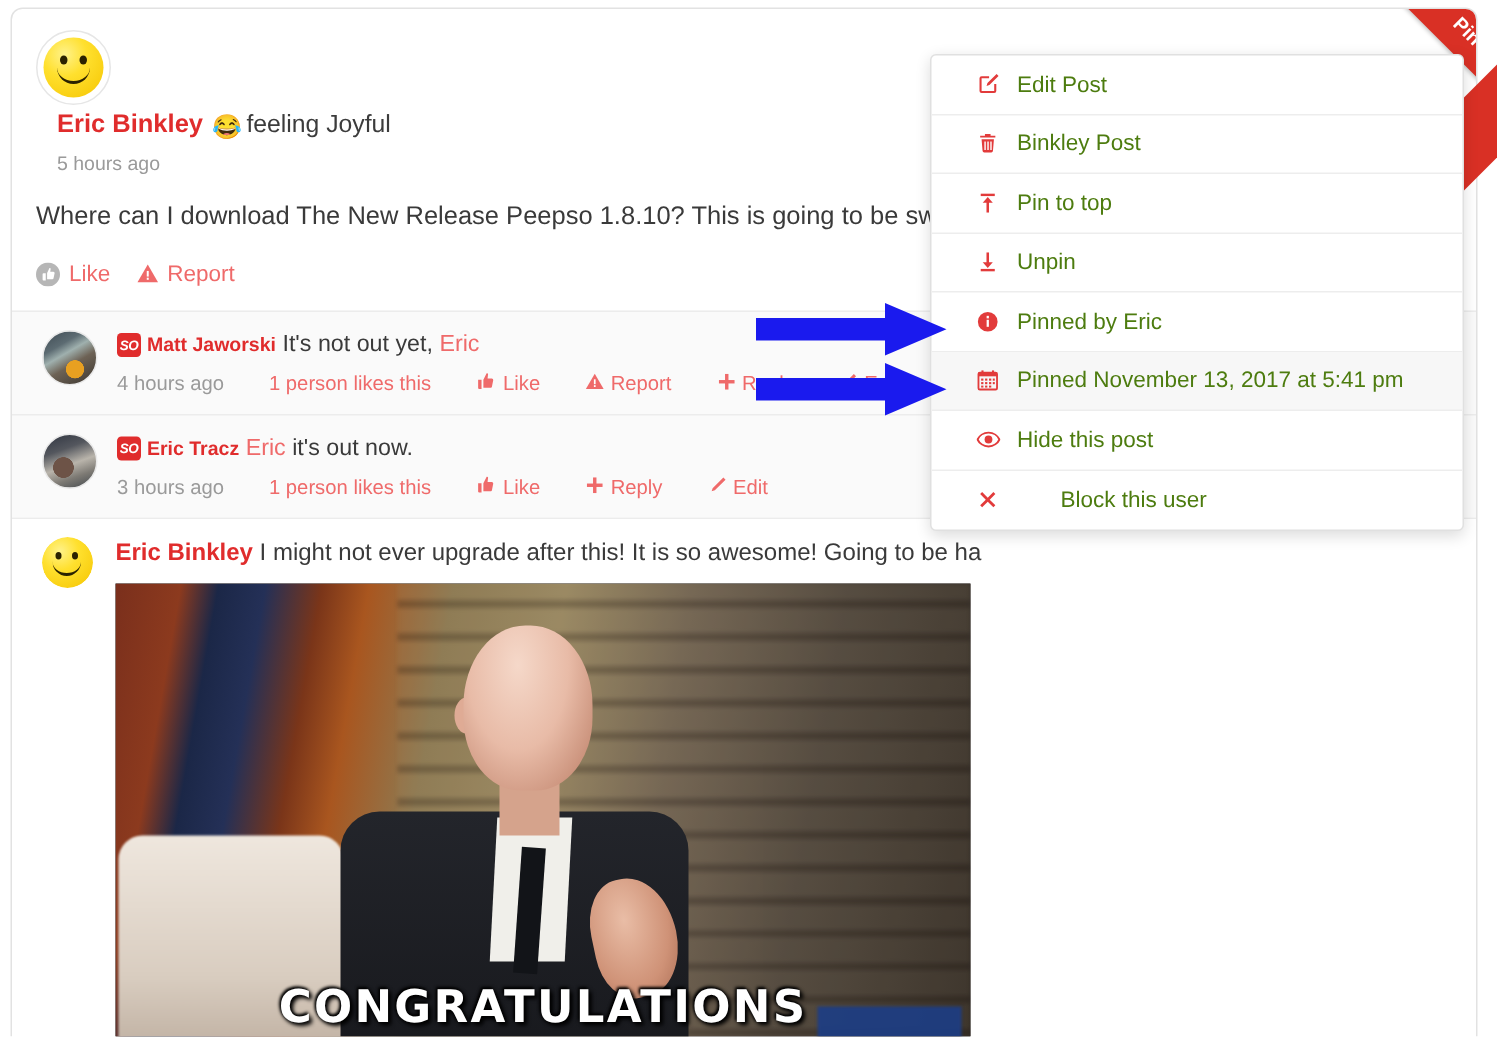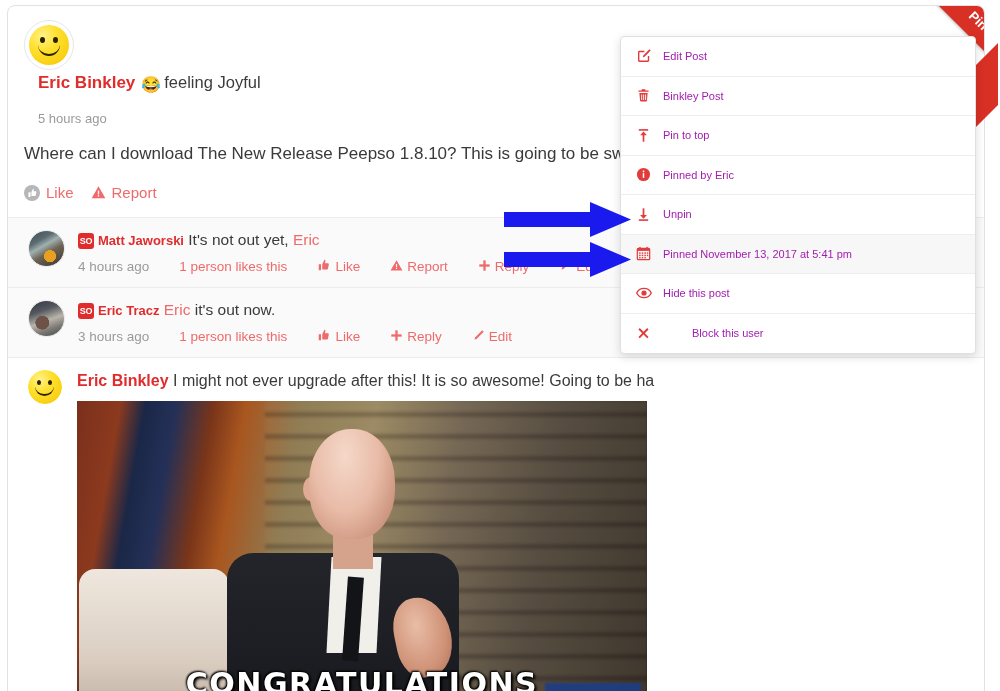--- a/index.html
+++ b/index.html
@@ -88,21 +88,21 @@
     white-space: nowrap;
   }
   .author-name {
     color: #e02c2c;
     font-weight: bold;
     font-size: 17px;
   }
   .emoji-joy { font-size: 16px; margin: 0 3px 0 6px; vertical-align: -2px; }
   .feeling-txt { color: #3c3c3c; font-size: 16.5px; }
   .time-ago {
-    margin-top: 16px;
+    margin-top: 5px;
     font-size: 13px;
     color: #9a9a9a;
   }
 
   
   .post-body {
     padding: 16px 16px 0 16px;
     font-size: 17px;
     color: #3a3a3a;
     line-height: 24px;
@@ -169,20 +169,21 @@
     background: #e02c2c;
     color: #ffffff;
     border-radius: 3px;
     font-size: 9px;
     font-weight: bold;
     line-height: 16px;
     text-align: center;
     vertical-align: 1px;
     margin-right: 4px;
     letter-spacing: -0.3px;
+    font-style: italic;
   }
   .c-name {
     color: #e02c2c;
     font-weight: bold;
     font-size: 13px;
   }
   .c-mention { color: #ef6a6a; }
   .c-text { color: #3a3a3a; }
   .c-line2 {
     margin-top: 7px;
@@ -415,23 +416,23 @@
     border-radius: 4px;
     box-shadow: 0 3px 10px rgba(0,0,0,0.14);
     z-index: 40;
     overflow: hidden;
   }
   .dd-item {
     display: flex;
     align-items: center;
     gap: 11px;
     height: 39.5px;
-    padding: 0 14px;
-    font-size: 11px;
-    color: #a21caf;
+    padding: 0 29px;
+    font-size: 15px;
+    color: #4d7c0f;
     border-bottom: 1px solid #ededed;
     box-sizing: border-box;
     cursor: pointer;
     white-space: nowrap;
   }
   .dd-item:last-child { border-bottom: none; gap: 40px; }
   .dd-item.hl { background: #f7f7f7; }
   .dd-ico {
     width: 17px;
     display: inline-flex;
@@ -647,37 +648,37 @@
             <rect x="7.1" y="6.4" width="1.8" height="8.2" fill="#e23b3b"></rect>
             <path d="M8 3.6 11.6 7.6H4.4L8 3.6z" fill="#e23b3b"></path>
           </svg>
       </span>
       <span>Pin to top</span>
     </div>
 
     <div class="dd-item">
       <span class="dd-ico">
         <svg width="15" height="15" viewBox="0 0 16 16">
+            <rect x="3" y="13.1" width="10" height="1.7" fill="#e23b3b"></rect>
+            <rect x="7.1" y="1.4" width="1.8" height="8.2" fill="#e23b3b"></rect>
+            <path d="M8 12.4 4.4 8.4h7.2L8 12.4z" fill="#e23b3b"></path>
+          </svg>
+      </span>
+      <span>Unpin</span>
+    </div>
+
+    <div class="dd-item">
+      <span class="dd-ico">
+        <svg width="15" height="15" viewBox="0 0 16 16">
             <circle cx="8" cy="8" r="7" fill="#e23b3b"></circle>
             <rect x="7.2" y="6.6" width="1.6" height="5" fill="#fff"></rect>
             <rect x="7.2" y="3.8" width="1.6" height="1.8" fill="#fff"></rect>
           </svg>
       </span>
       <span>Pinned by Eric</span>
-    </div>
-
-    <div class="dd-item">
-      <span class="dd-ico">
-        <svg width="15" height="15" viewBox="0 0 16 16">
-            <rect x="3" y="13.1" width="10" height="1.7" fill="#e23b3b"></rect>
-            <rect x="7.1" y="1.4" width="1.8" height="8.2" fill="#e23b3b"></rect>
-            <path d="M8 12.4 4.4 8.4h7.2L8 12.4z" fill="#e23b3b"></path>
-          </svg>
-      </span>
-      <span>Unpin</span>
     </div>
 
     <div class="dd-item hl">
       <span class="dd-ico">
         <svg width="15" height="15" viewBox="0 0 16 16">
             <rect x="1.4" y="2.6" width="13.2" height="12" rx="1" fill="none" stroke="#e23b3b" stroke-width="1.3"></rect>
             <rect x="1.4" y="2.6" width="13.2" height="2.6" fill="#e23b3b"></rect>
             <rect x="3.5" y="1" width="1.5" height="2.6" fill="#e23b3b"></rect>
             <rect x="11" y="1" width="1.5" height="2.6" fill="#e23b3b"></rect>
             <g fill="#e23b3b">

